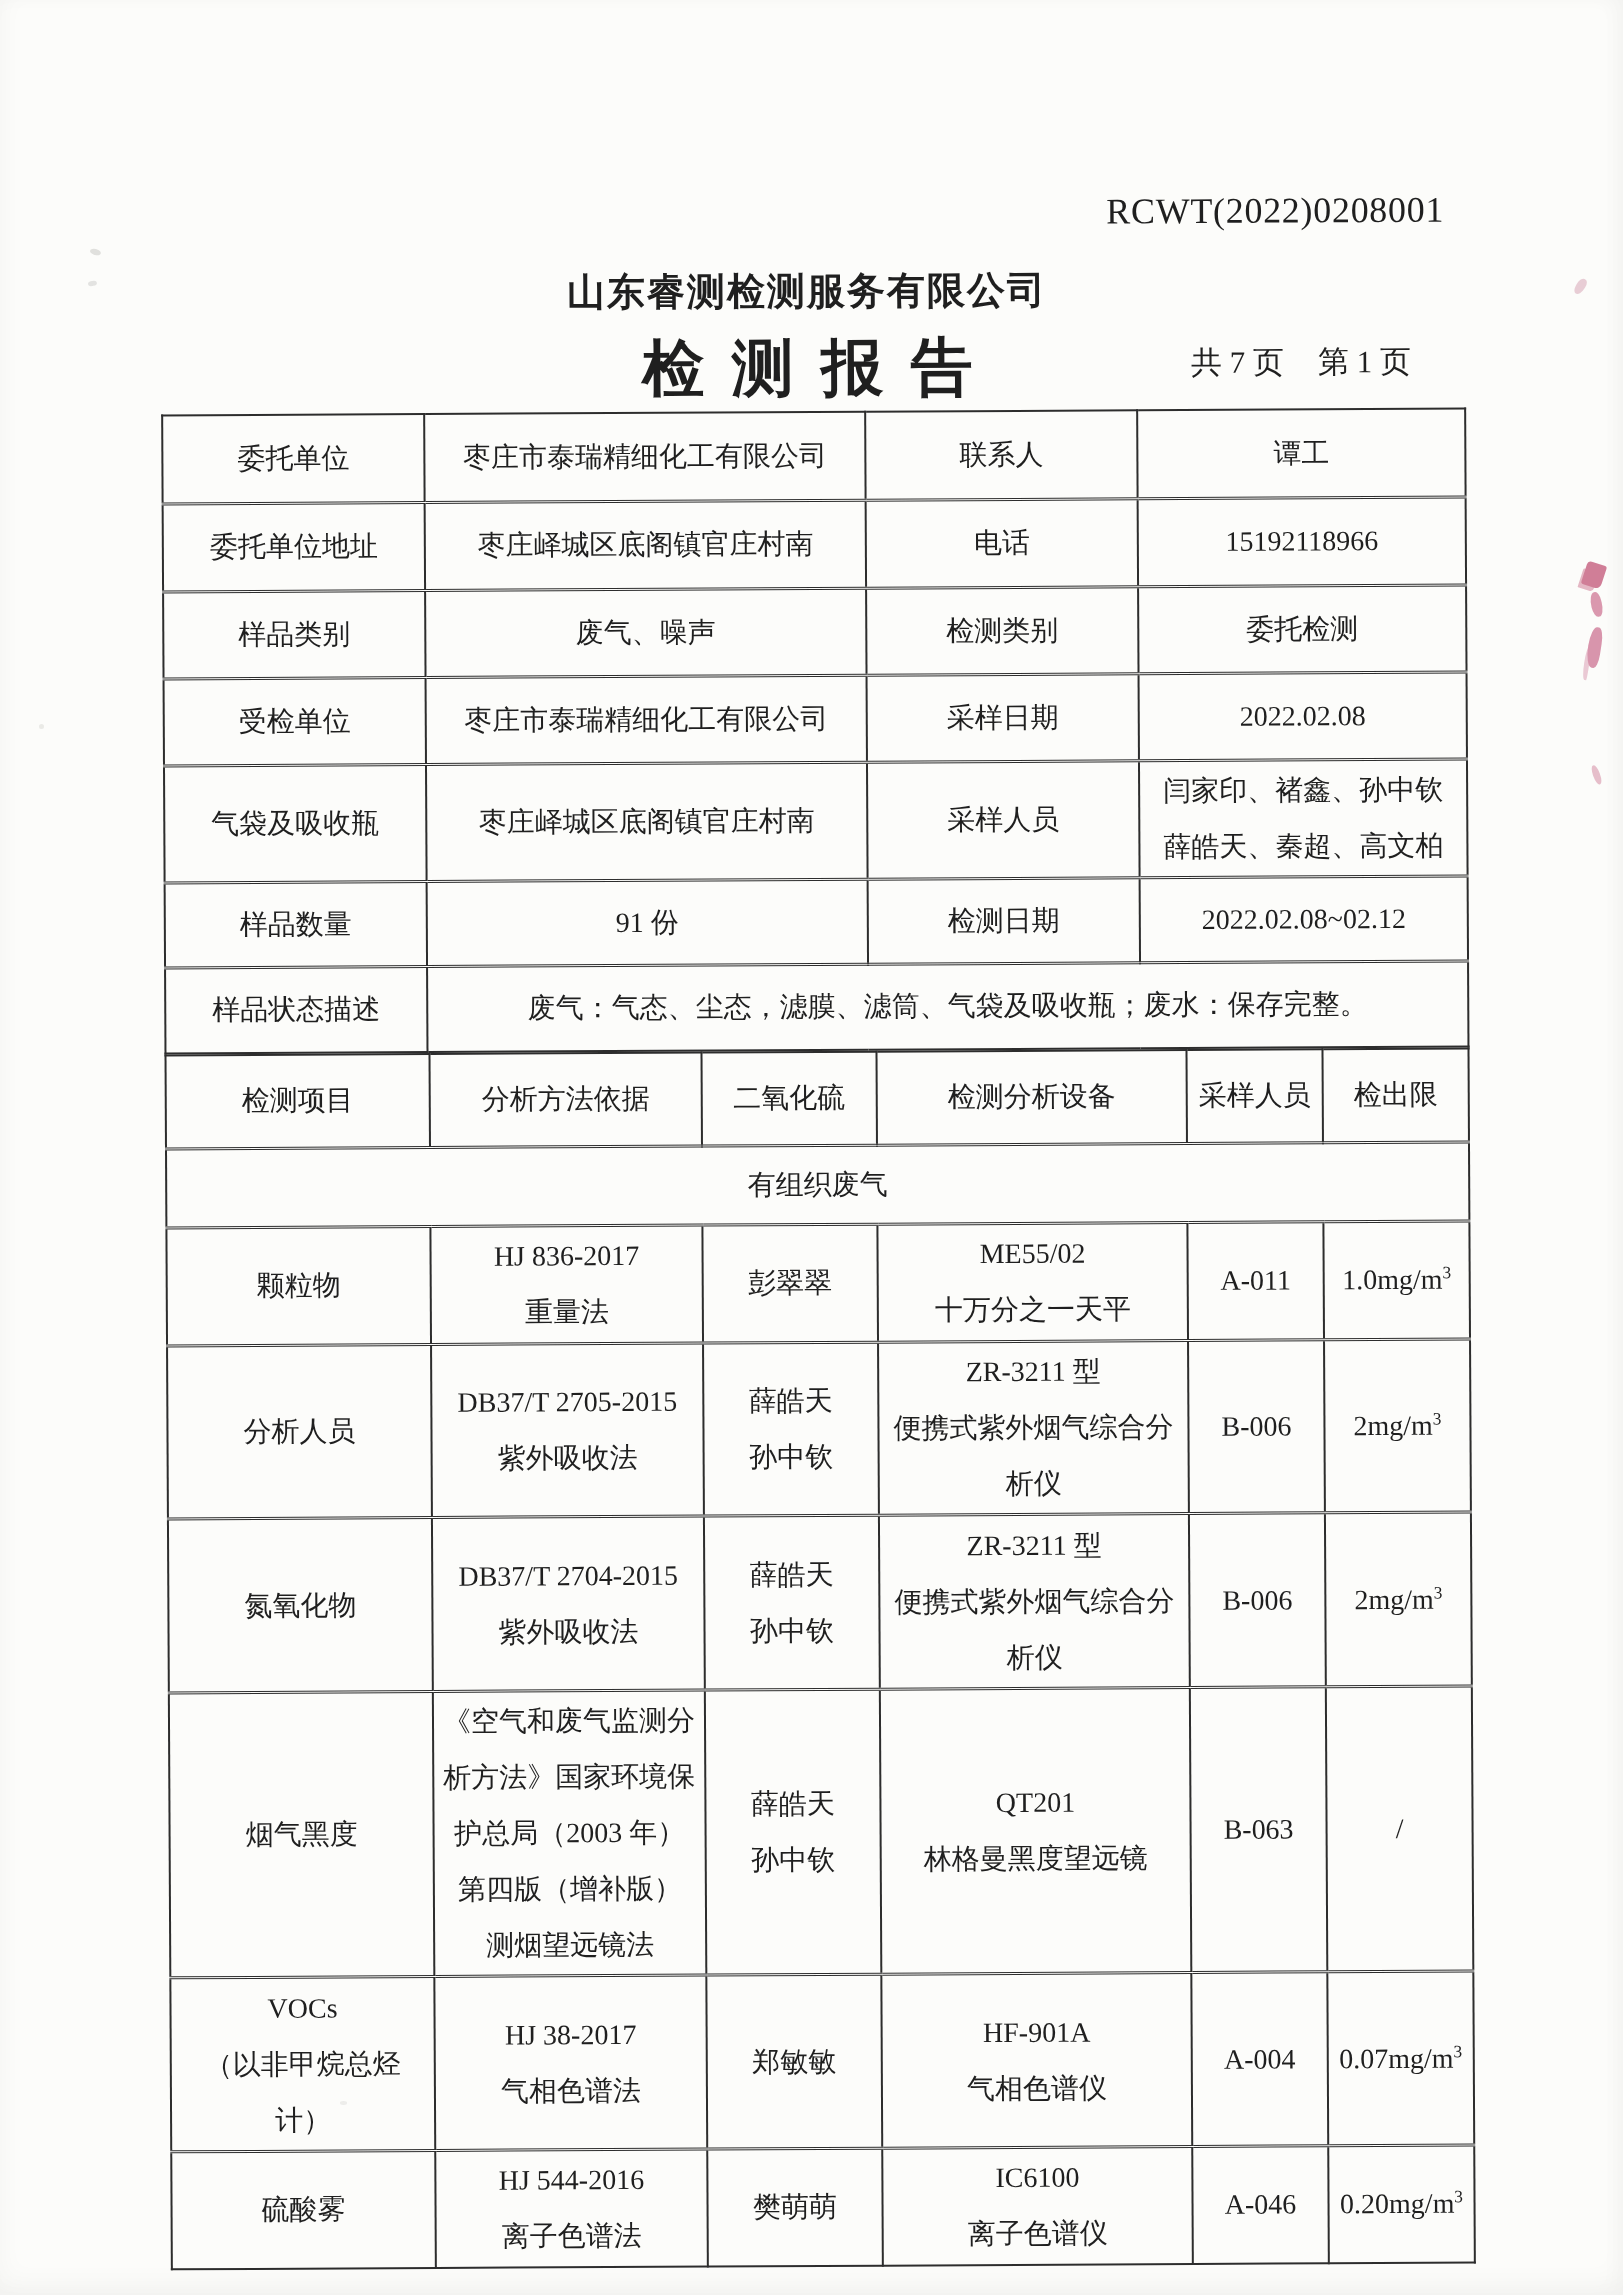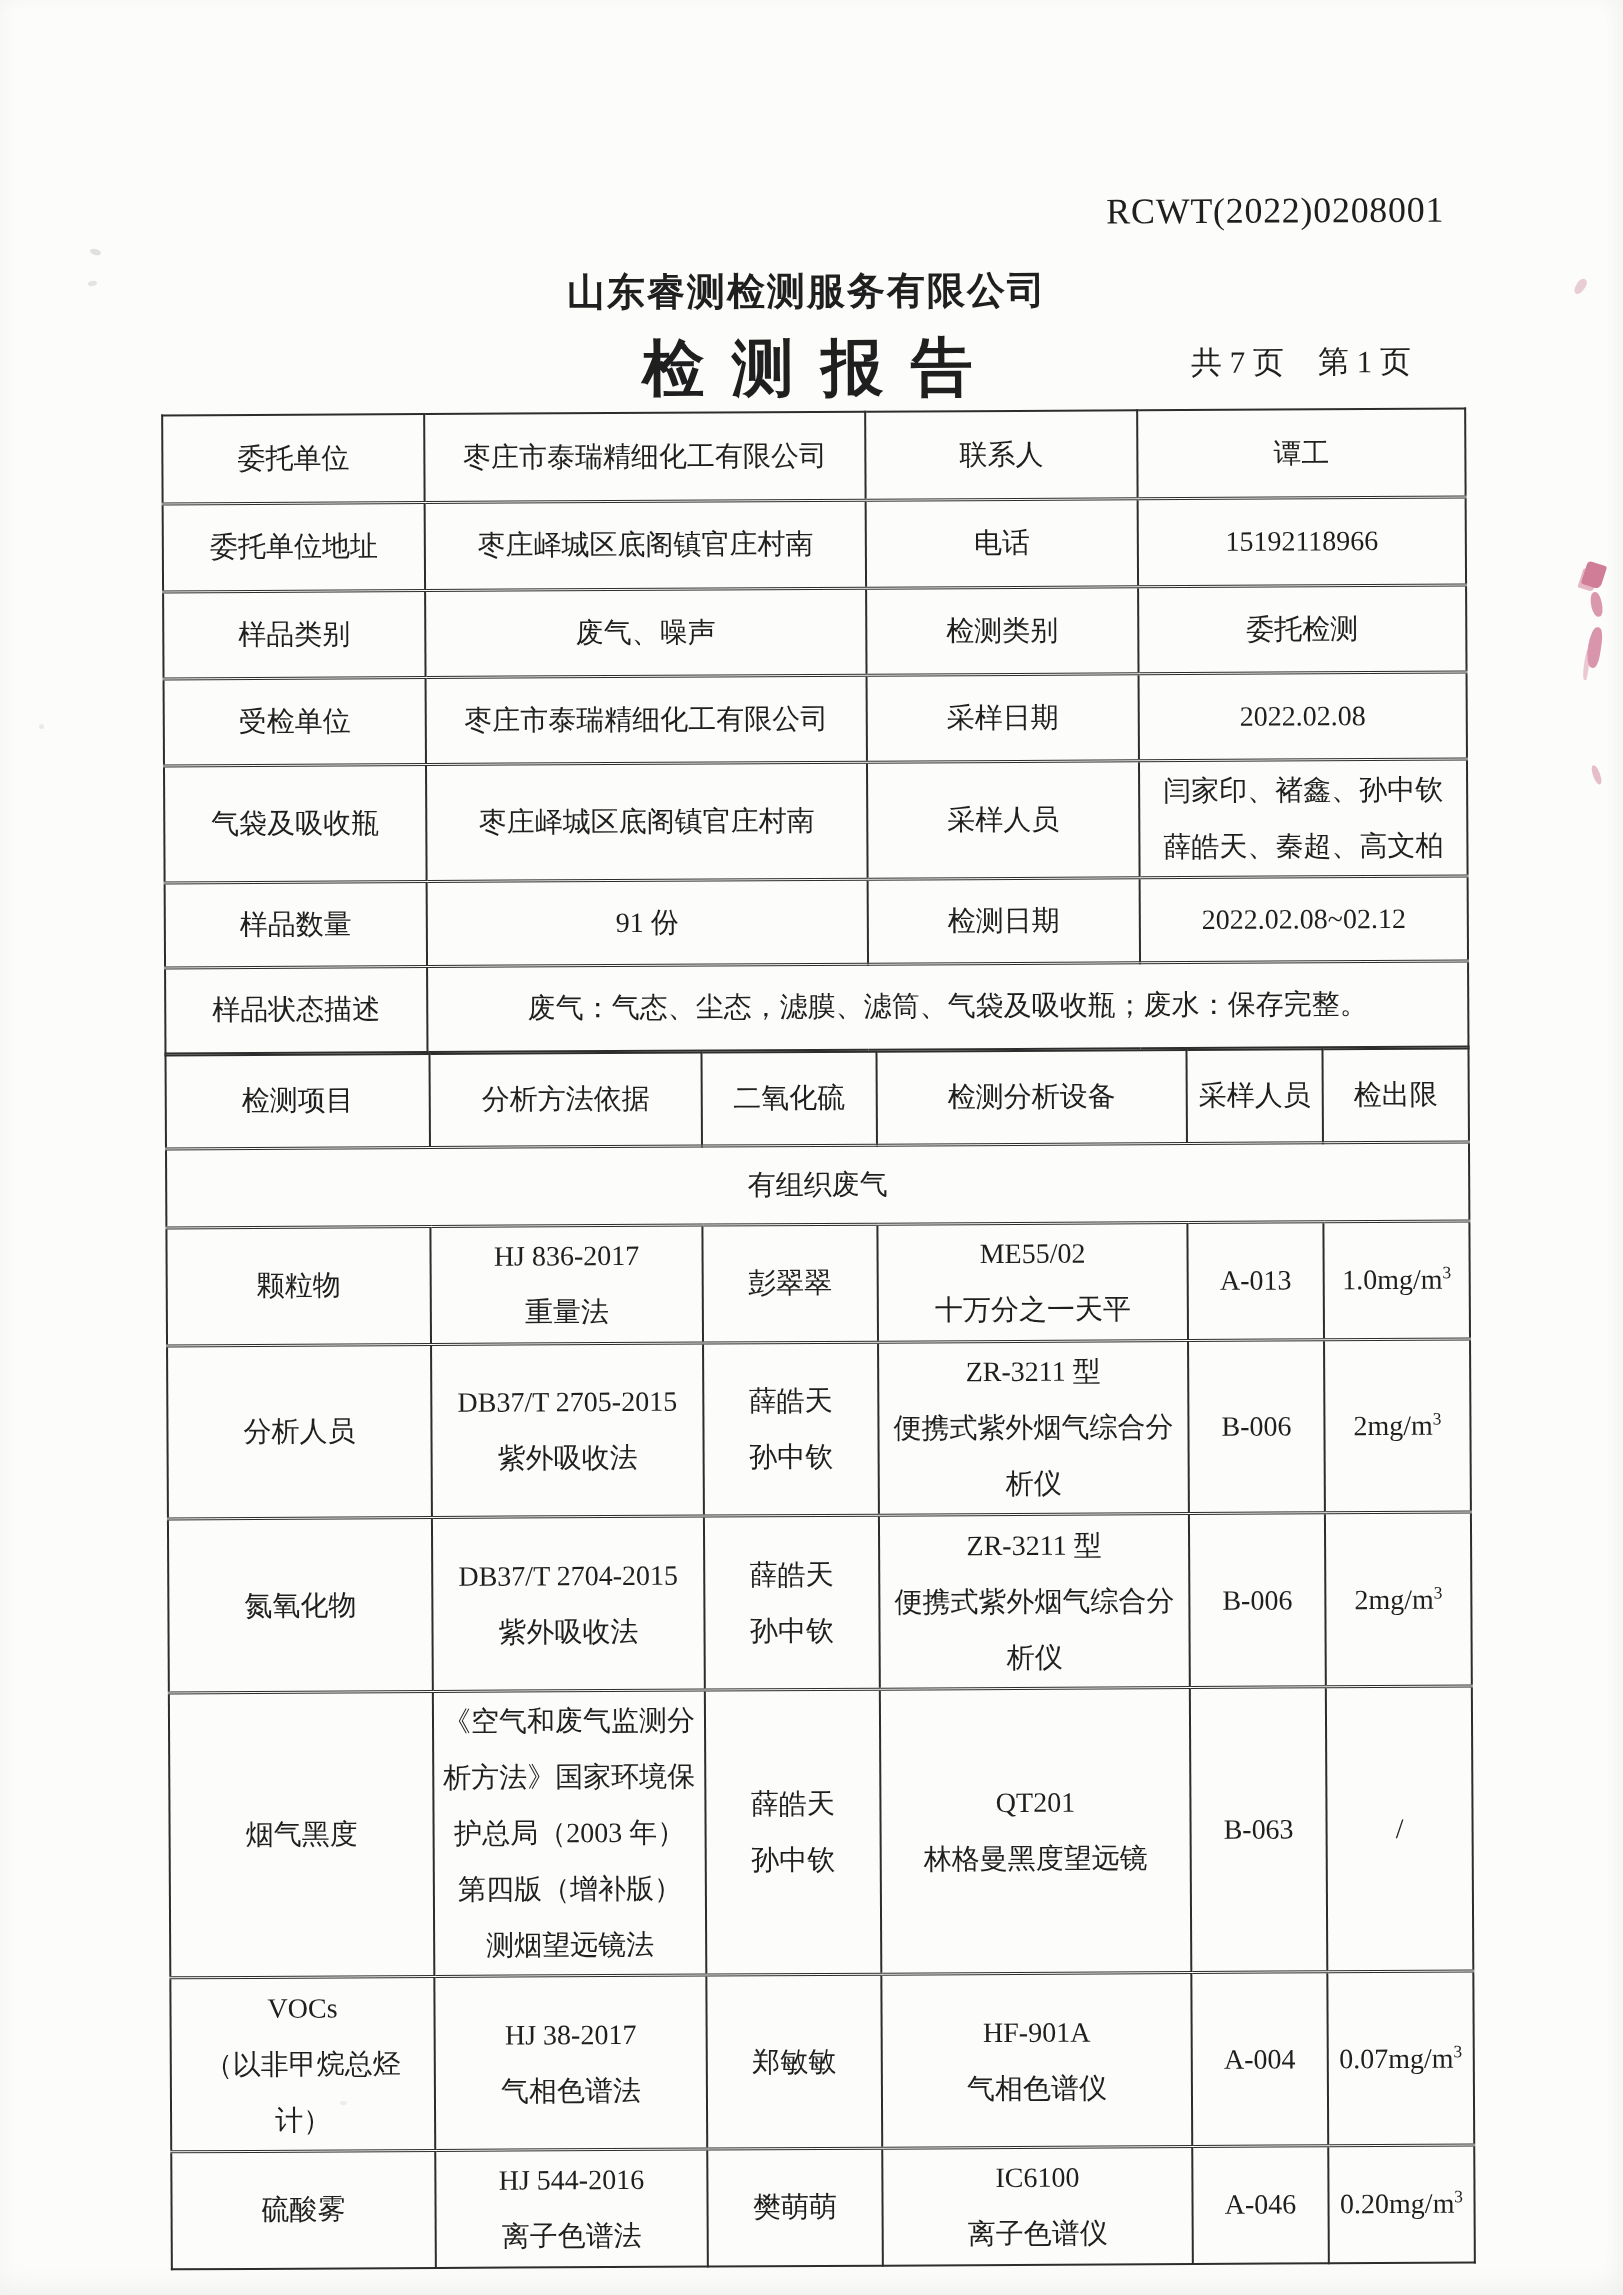--- a/index.html
+++ b/index.html
@@ -177,21 +177,21 @@
           <td colspan="6">有组织废气</td>
         </tr>
 
         <tr class="rb3">
           <td>颗粒物</td>
           <td class="lh-mid">HJ 836-2017
 重量法</td>
           <td>彭翠翠</td>
           <td class="lh-mid">ME55/02
 十万分之一天平</td>
-          <td>A-013</td>
+          <td>A-011</td>
           <td><span>1.0mg/m</span><sup>3</sup></td>
         </tr>
 
         <tr class="rb4">
           <td>分析人员</td>
           <td>DB37/T 2705-2015
 紫外吸收法</td>
           <td>薛皓天
 孙中钦</td>
           <td class="lh-mid">ZR-3211 型

